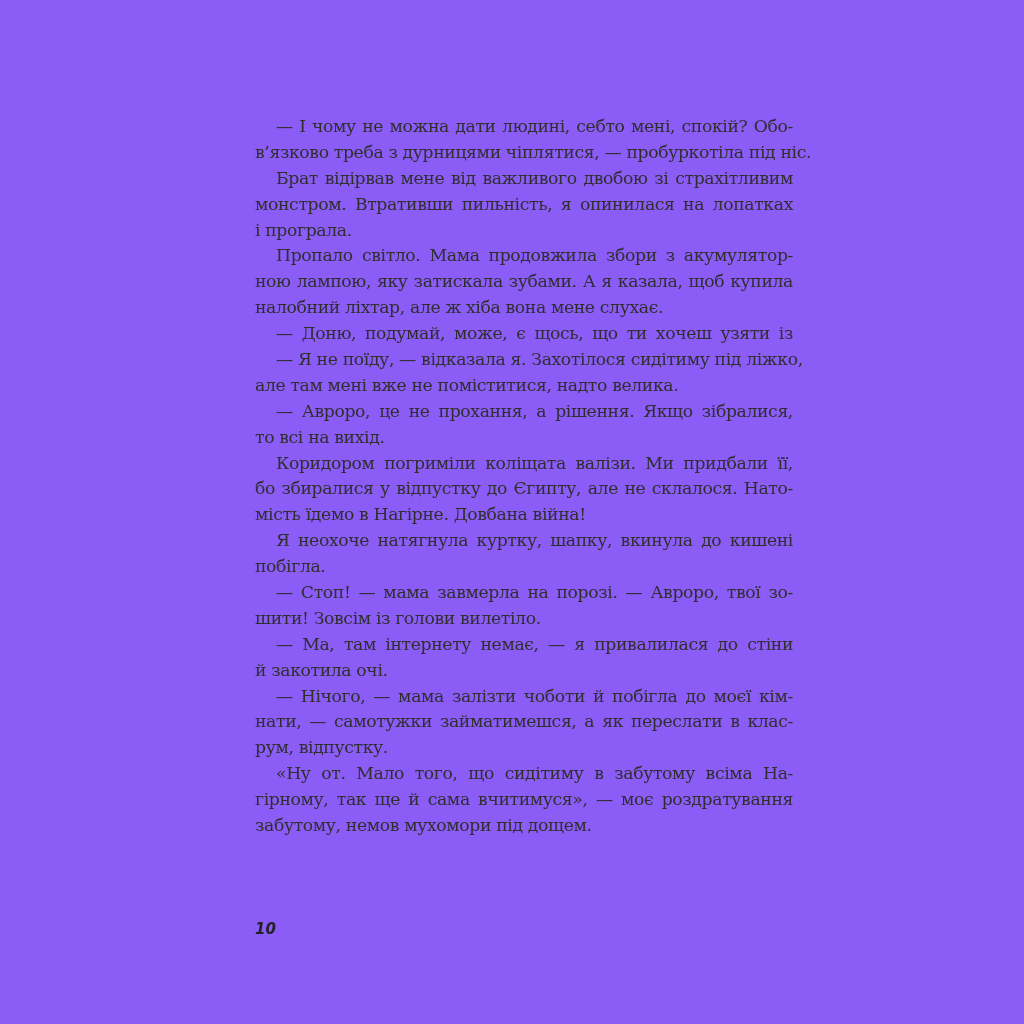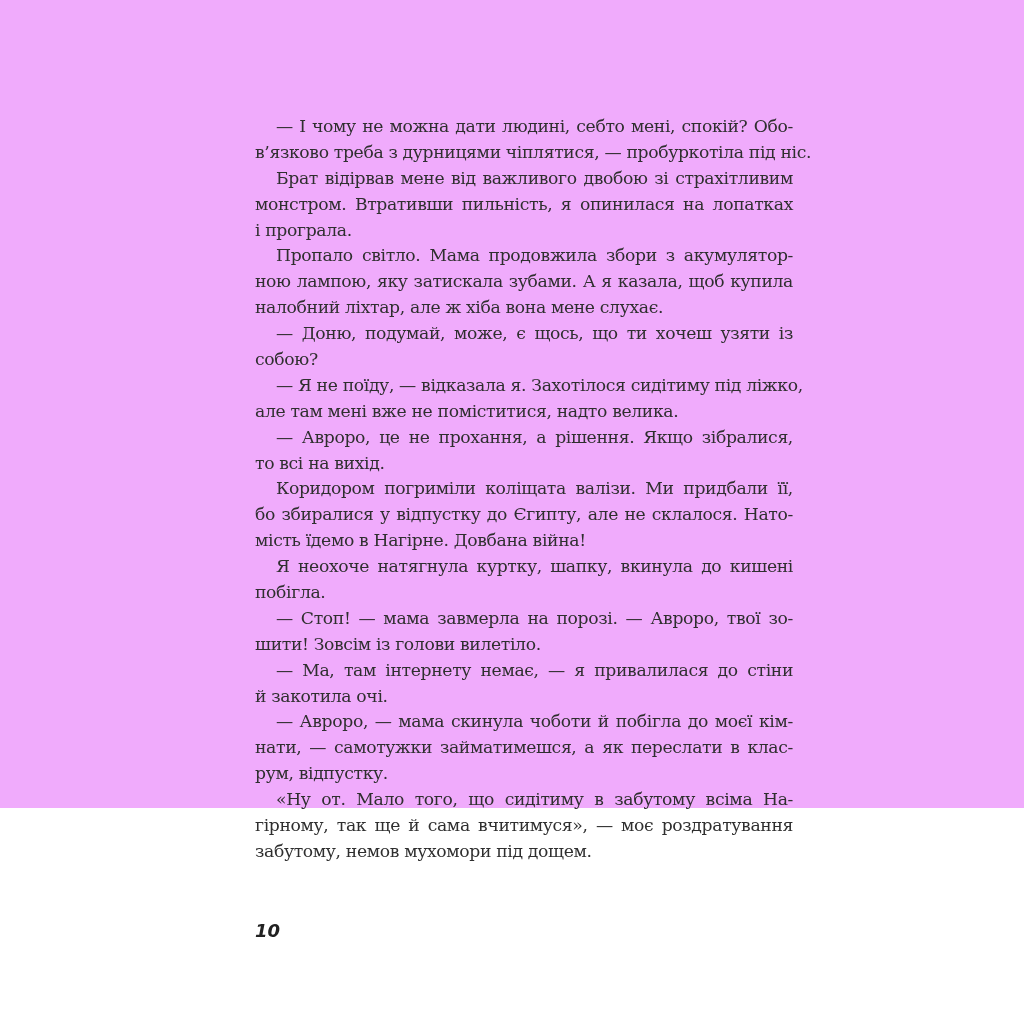--- a/index.html
+++ b/index.html
@@ -9,22 +9,22 @@
     }
     body {
       width: 1024px;
       height: 1024px;
       position: relative;
       overflow: hidden;
     }
     .page {
       position: absolute;
       left: 0; top: 0;
-      width: 1024px; height: 808px;
-      background: #f0abfc;
+      width: 1024px; height: 1024px;
+      background: #8b5cf6;
     }
     .text-block {
       position: absolute;
       left: 255px;
       top: 114px;
       width: 538px;
       font-family: "DejaVu Serif", "Liberation Serif", serif;
       font-size: 17.2px;
       line-height: 25.9px;
       color: #2f2f2f;
@@ -42,21 +42,21 @@
       text-align-last: left;
     }
     .line.indent {
       padding-left: 21px;
     }
     .page-number {
       position: absolute;
       left: 255px;
       top: 920px;
       font-family: "DejaVu Sans", "Liberation Sans", sans-serif;
-      font-size: 18px;
+      font-size: 15px;
       font-weight: bold;
       font-style: italic;
       color: #222222;
     }
   </style>
 </head>
 <body>
 
 <div class="page">
   <div class="text-block">
@@ -73,21 +73,20 @@
     </p>
 
     <p class="para">
       <span class="line indent">Пропало світло. Мама продовжила збори з акумулятор-</span>
       <span class="line">ною лампою, яку затискала зубами. А я казала, щоб купила</span>
       <span class="line last">налобний ліхтар, але ж хіба вона мене слухає.</span>
     </p>
 
     <p class="para">
       <span class="line indent">— Доню, подумай, може, є щось, що ти хочеш узяти із</span>
-      <span class="line last">собою?</span>
     </p>
 
     <p class="para">
       <span class="line indent">— Я не поїду, — відказала я. Захотілося сидітиму під ліжко,</span>
       <span class="line last">але там мені вже не поміститися, надто велика.</span>
     </p>
 
     <p class="para">
       <span class="line indent">— Авроро, це не прохання, а рішення. Якщо зібралися,</span>
       <span class="line last">то всі на вихід.</span>
@@ -108,21 +107,21 @@
       <span class="line indent">— Стоп! — мама завмерла на порозі. — Авроро, твої зо-</span>
       <span class="line last">шити! Зовсім із голови вилетіло.</span>
     </p>
 
     <p class="para">
       <span class="line indent">— Ма, там інтернету немає, — я привалилася до стіни</span>
       <span class="line last">й закотила очі.</span>
     </p>
 
     <p class="para">
-      <span class="line indent">— Авроро, — мама скинула чоботи й побігла до моєї кім-</span>
+      <span class="line indent">— Нічого, — мама залізти чоботи й побігла до моєї кім-</span>
       <span class="line">нати, — самотужки займатимешся, а як переслати в клас-</span>
       <span class="line last">рум, відпустку.</span>
     </p>
 
     <p class="para">
       <span class="line indent">«Ну от. Мало того, що сидітиму в забутому всіма На-</span>
       <span class="line">гірному, так ще й сама вчитимуся», — моє роздратування</span>
       <span class="line last">забутому, немов мухомори під дощем.</span>
     </p>
 

